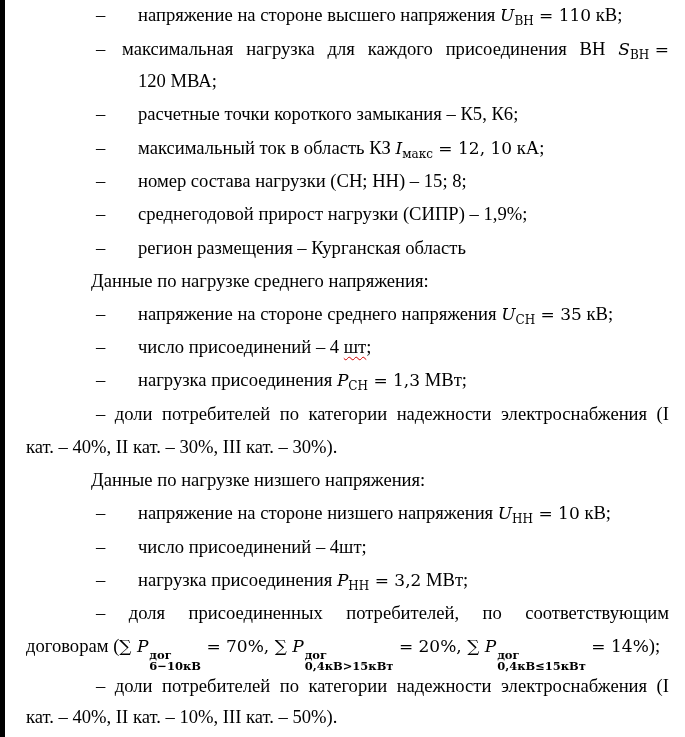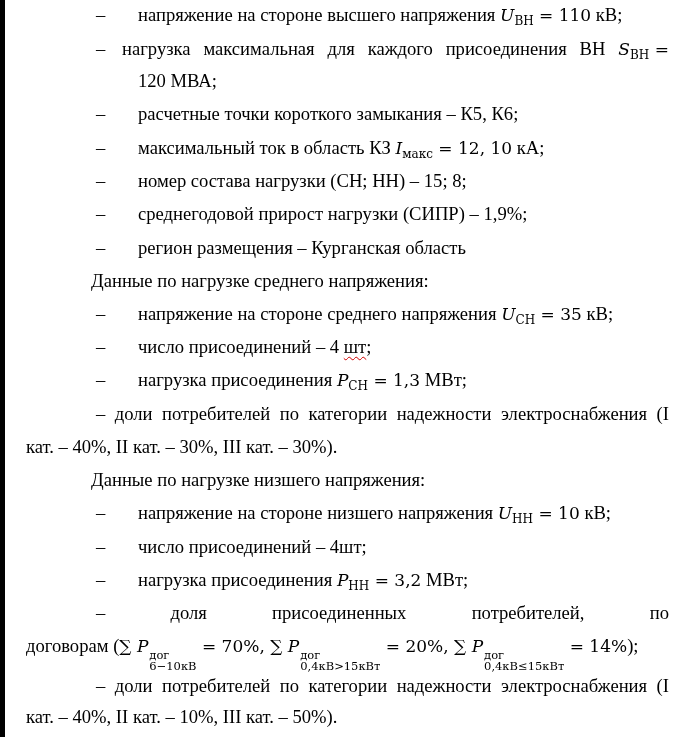--- a/index.html
+++ b/index.html
@@ -6,43 +6,43 @@
   body { width:685px; height:737px; position:relative; overflow:hidden;
          font-family:"Liberation Serif", serif; font-size:18.6px; color:#000; }
   .border { position:absolute; left:0; top:0; width:5px; height:737px; background:#000; }
   .line { position:absolute; left:0; white-space:nowrap; height:24px; line-height:24px; }
   .dash { position:absolute; left:96px; }
   .bt { position:absolute; left:138px; }
   .justify { position:absolute; left:122px; right:16px; display:flex; justify-content:space-between; }
   .math { font-family:"DejaVu Serif", serif; font-size:17px; }
   .mi { font-style:italic; }
   .sub { font-size:12px; vertical-align:-4px; }
-  .subsup { display:inline-flex; flex-direction:column; vertical-align:-7px; line-height:11px; font-size:11.5px; margin-left:1px; }
+  .subsup { display:inline-flex; flex-direction:column; vertical-align:-7px; line-height:11px; font-size:11.5px; margin-left:1px;font-weight:bold; }
   .subsup .sup { }
   .spell { text-decoration: underline wavy #d00000; text-decoration-thickness:1px; text-underline-offset:3px; }
   .head { position:absolute; left:91px; }
   .cont { position:absolute; left:26px; }
 </style>
 </head>
 <body>
 
 <div class="border"></div>
 
 <div class="line" style="top:3px">
   <span class="dash">–</span>
   <span class="bt">
     <span>напряжение на стороне высшего напряжения </span><span class="math"><span class="mi">U</span><span class="sub">ВН</span><span> = 110</span></span><span> кВ;</span>
   </span>
 </div>
 
 <div class="line" style="top:37px; width:685px">
   <span class="dash">–</span>
   <span class="justify">
+    <span>максимальная</span>
     <span>нагрузка</span>
-    <span>максимальная</span>
     <span>для</span>
     <span>каждого</span>
     <span>присоединения</span>
     <span>ВН</span>
     <span class="math"><span class="mi">S</span><span class="sub">ВН</span><span> =</span></span>
   </span>
 </div>
 <div class="line" style="top:69px">
   <span class="bt">120 МВА;</span>
 </div>
@@ -126,20 +126,21 @@
     <span>нагрузка присоединения </span><span class="math"><span class="mi">P</span><span class="sub">НН</span><span> = 3,2</span></span><span> МВт;</span>
   </span>
 </div>
 <div class="line" style="top:601px; width:685px">
   <span class="justify" style="left:96px">
     <span>–</span>
     <span>доля</span>
     <span>присоединенных</span>
     <span>потребителей,</span>
     <span>по</span>
+    <span>соответствующим</span>
   </span>
 </div>
 <div class="line" style="top:634px">
   <span class="cont">
     <span>договорам (</span><span class="math"><span>∑</span> <span class="mi">P</span><span class="subsup">
           <span class="sup">дог</span>
           <span>6−10кВ</span>
         </span><span> = 70%</span><span>, </span></span><span class="math"><span>∑</span> <span class="mi">P</span><span class="subsup">
           <span class="sup">дог</span>
           <span>0,4кВ&gt;15кВт</span>

